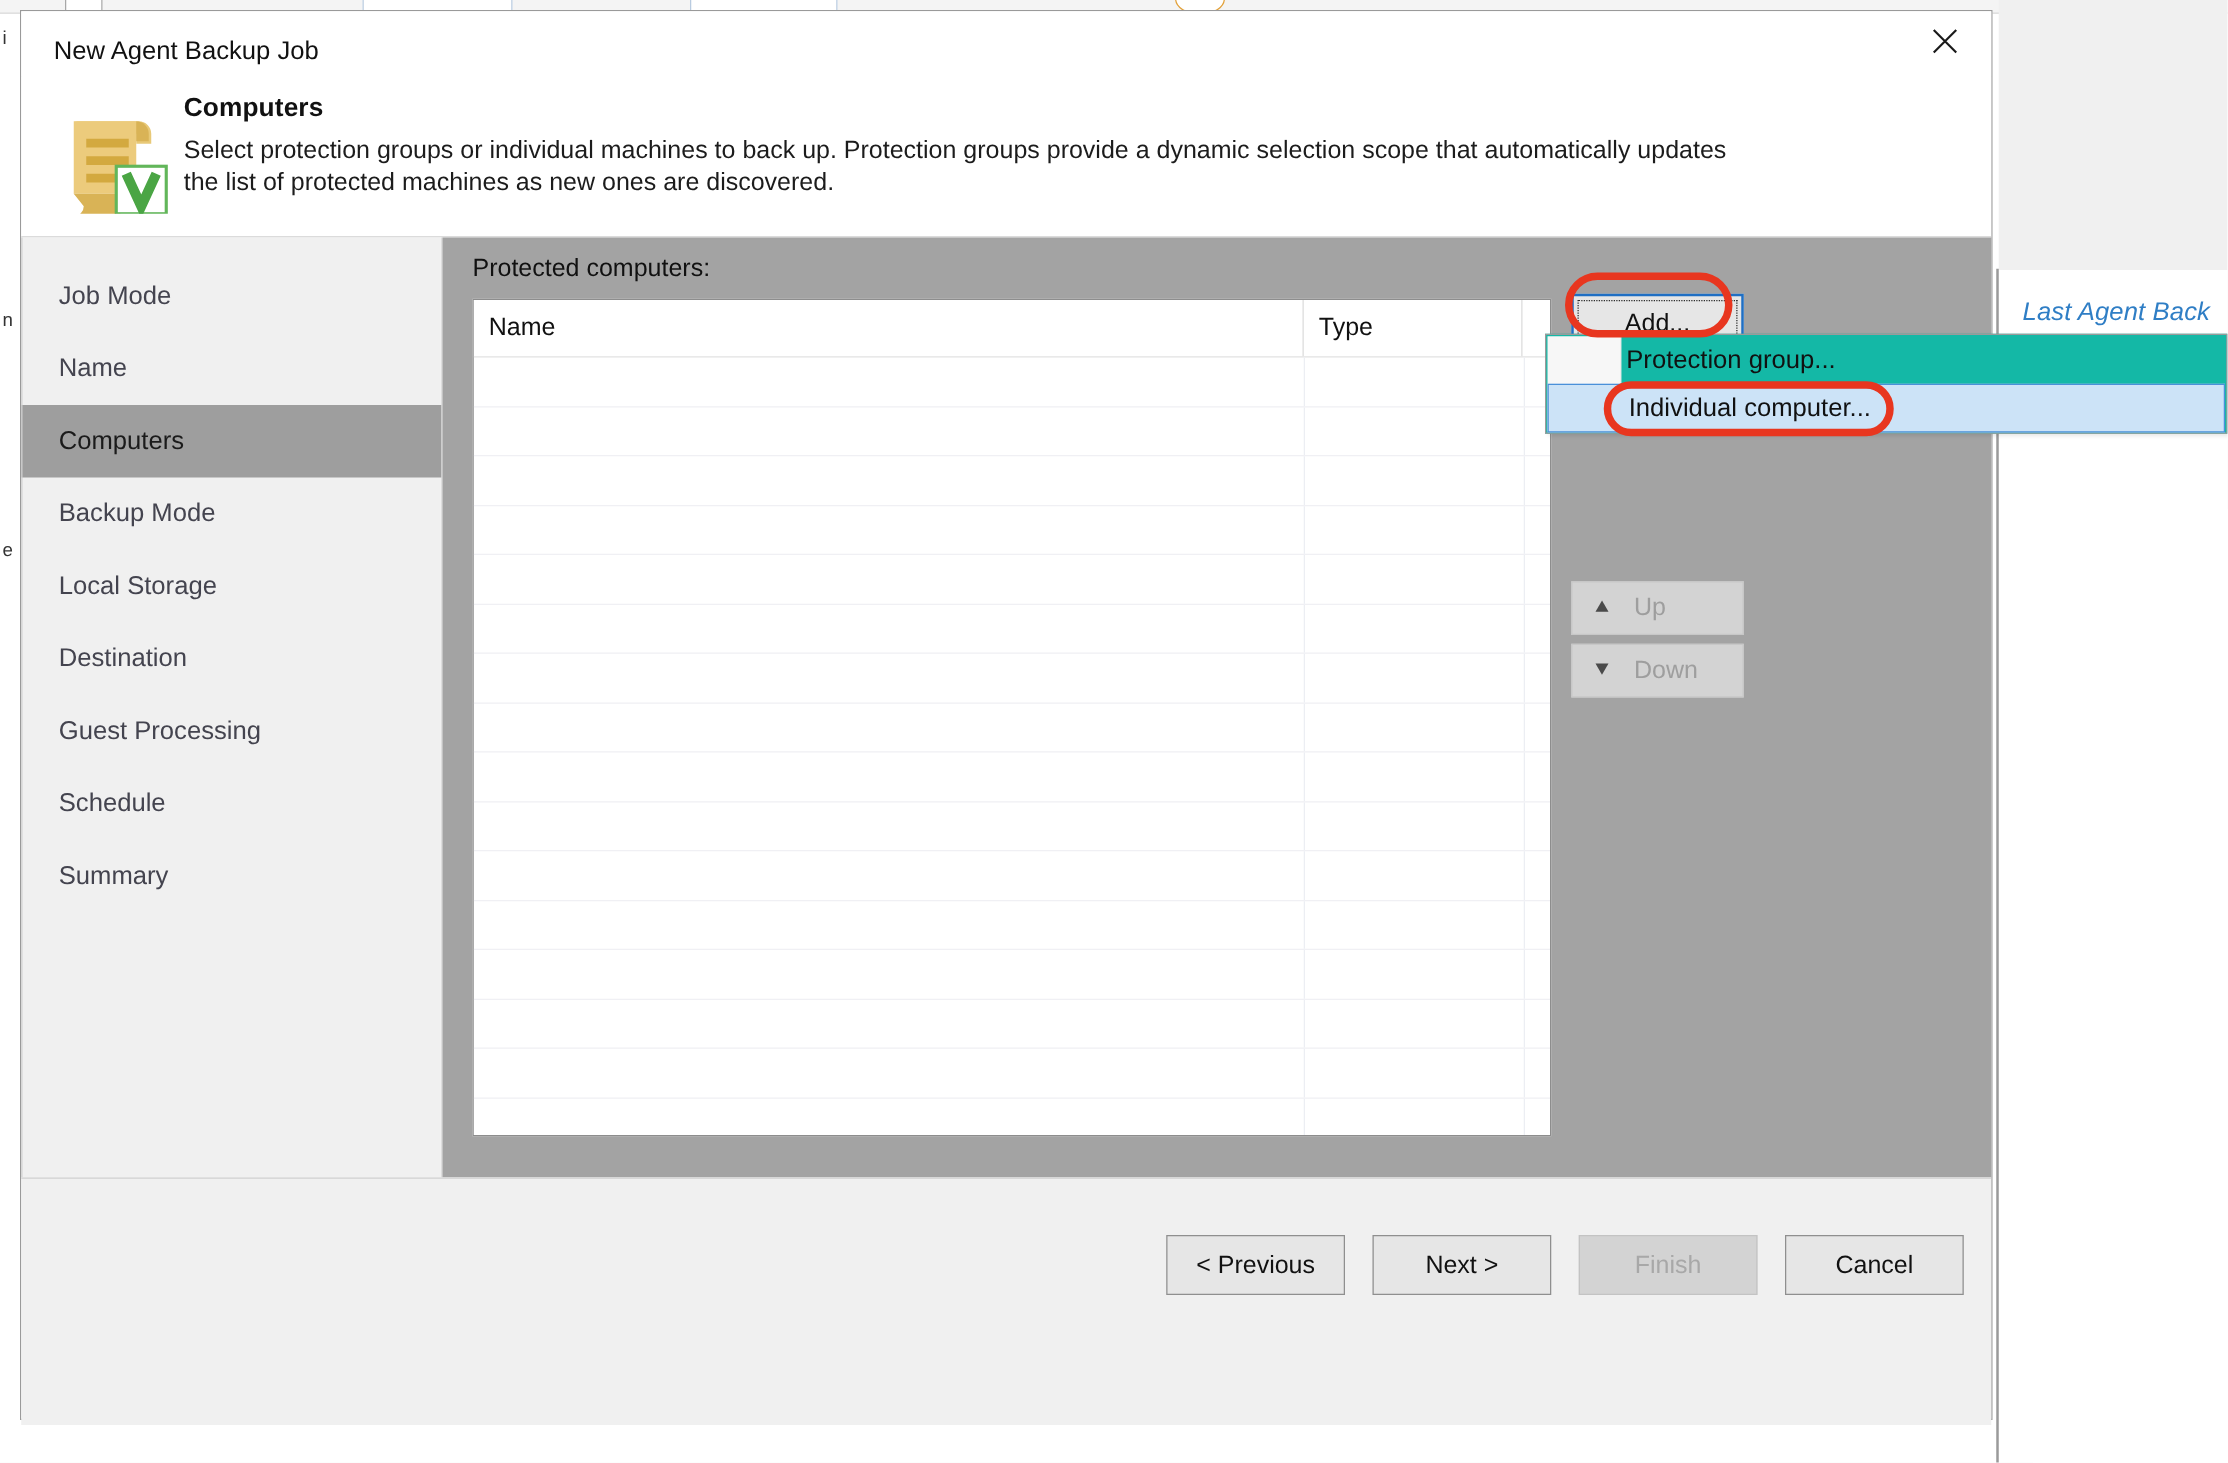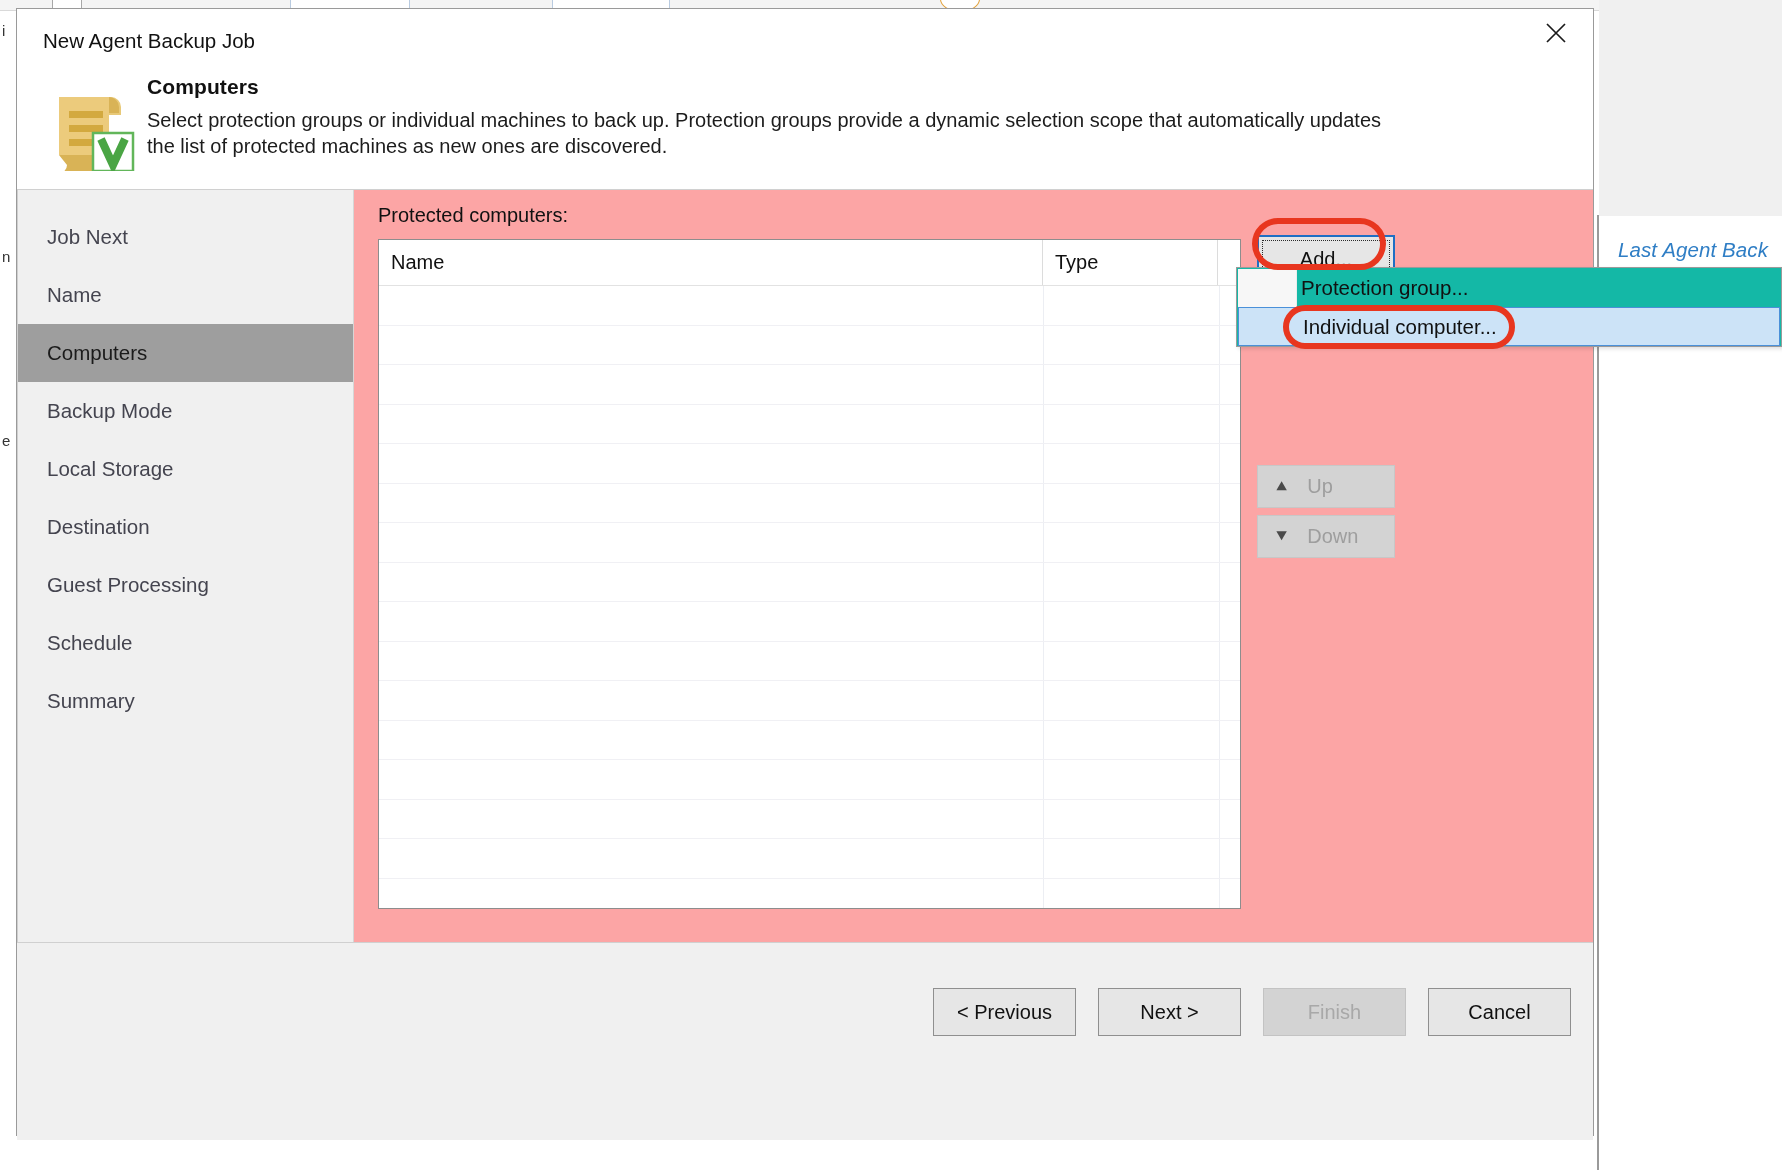--- a/index.html
+++ b/index.html
@@ -187,21 +187,21 @@
   }
   .nav-item.selected {
     background: #9e9e9e;
     color: #1b1b1b;
   }
 
   
   .content {
     flex: 1;
     position: relative;
-    background: #fca5a5;
+    background: #a3a3a3;
     padding: 14px 10px 0 24px;
     box-sizing: border-box;
   }
   .field-label {
     font-size: 20px;
     color: #111;
     margin-bottom: 8px;
   }
 
   .table-wrap {
@@ -433,21 +433,21 @@
       </div>
       <div class="header-text">
         <div class="header-title">Computers</div>
         <div class="header-desc">Select protection groups or individual machines to back up. Protection groups provide a dynamic selection scope that automatically updates the list of protected machines as new ones are discovered.</div>
       </div>
     </div>
 
     <div class="body-area">
 
       <div class="sidebar">
-        <div class="nav-item">Job Next</div>
+        <div class="nav-item">Job Mode</div>
         <div class="nav-item">Name</div>
         <div class="nav-item selected">Computers</div>
         <div class="nav-item">Backup Mode</div>
         <div class="nav-item">Local Storage</div>
         <div class="nav-item">Destination</div>
         <div class="nav-item">Guest Processing</div>
         <div class="nav-item">Schedule</div>
         <div class="nav-item">Summary</div>
       </div>
 

